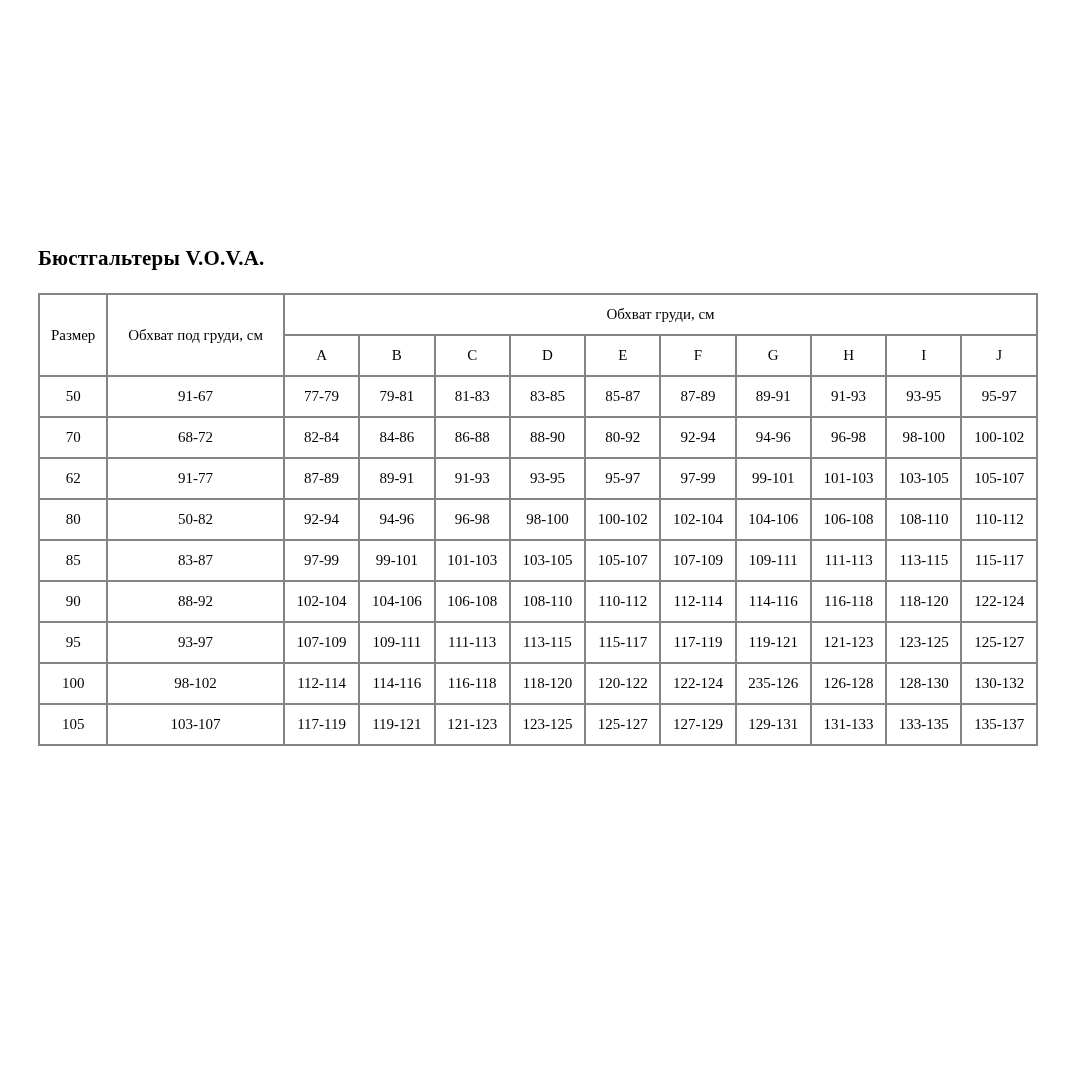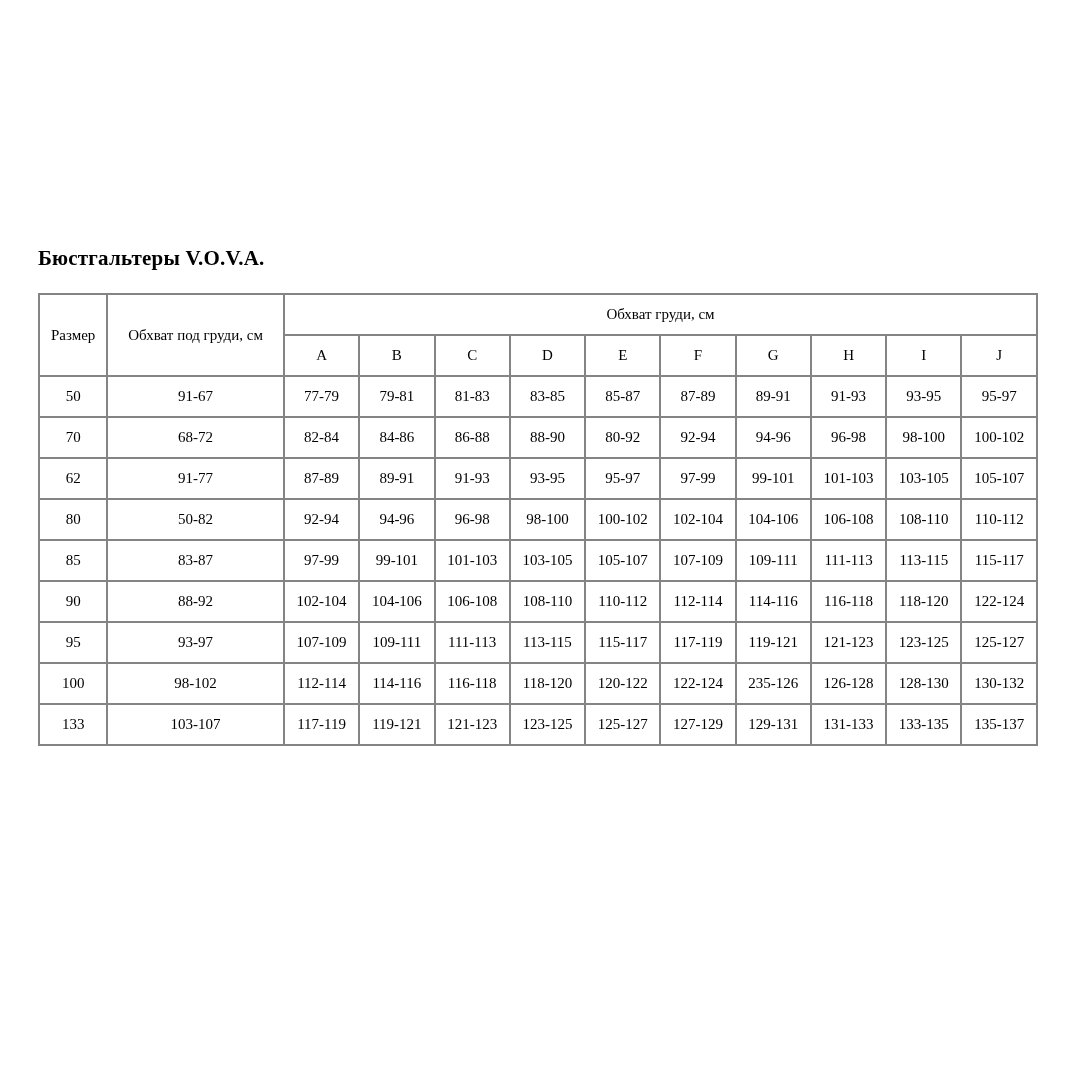--- a/index.html
+++ b/index.html
@@ -199,21 +199,21 @@
             <td>116-118</td>
             <td>118-120</td>
             <td>120-122</td>
             <td>122-124</td>
             <td>235-126</td>
             <td>126-128</td>
             <td>128-130</td>
             <td>130-132</td>
           </tr>
           <tr>
-            <td>133</td>
+            <td>105</td>
             <td>103-107</td>
             <td>117-119</td>
             <td>119-121</td>
             <td>121-123</td>
             <td>123-125</td>
             <td>125-127</td>
             <td>127-129</td>
             <td>129-131</td>
             <td>131-133</td>
             <td>133-135</td>

